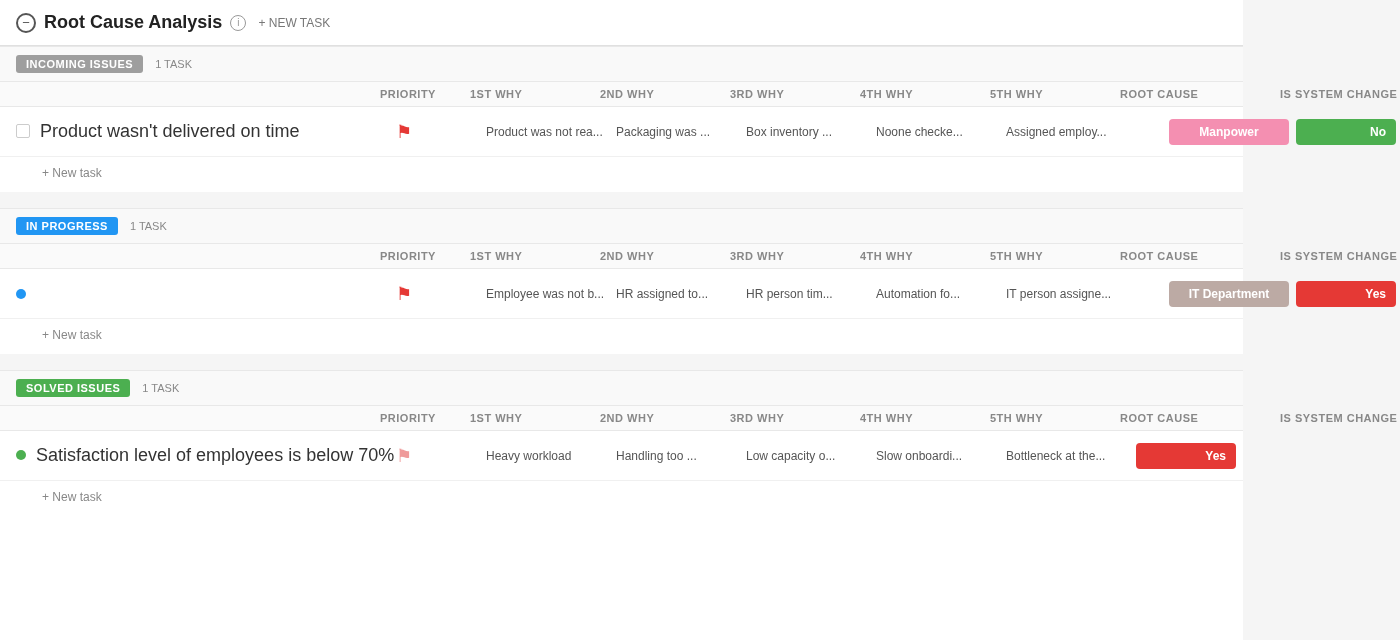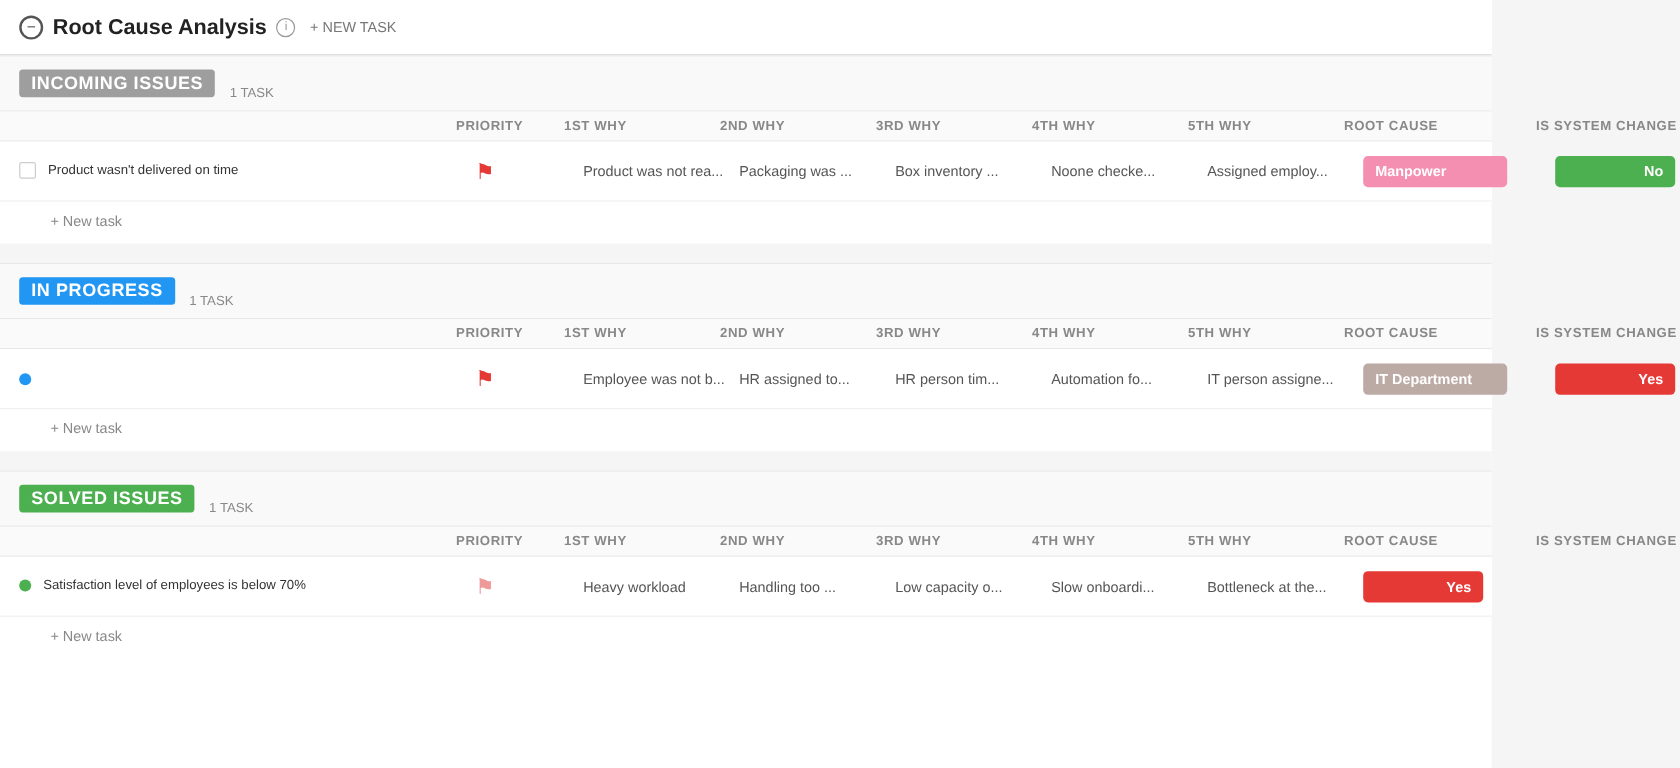--- a/index.html
+++ b/index.html
@@ -13,49 +13,49 @@
     .header-icon::after { content: '−'; font-size: 13px; line-height: 1; color: #555; }
     .header-title { font-size: 18px; font-weight: 600; color: #222; margin-right: 8px; }
     .header-info { width: 16px; height: 16px; border: 1.5px solid #999; border-radius: 50%; display: flex; align-items: center; justify-content: center; font-size: 10px; color: #999; margin-right: 12px; cursor: pointer; }
     .new-task-btn { font-size: 12px; color: #777; cursor: pointer; display: flex; align-items: center; gap: 4px; }
 
     
     .section { margin-bottom: 0; }
 
     
     .section-header { display: flex; align-items: center; padding: 8px 16px; background: #f9f9f9; border-bottom: 1px solid #e8e8e8; border-top: 1px solid #e8e8e8; }
-    .section-badge { padding: 3px 10px; border-radius: 3px; font-size: 15px; font-weight: 700; color: #fff; margin-right: 12px; text-transform: uppercase; letter-spacing: 0.5px; }
+    .section-badge { padding: 3px 10px; border-radius: 3px; font-size: 11px; font-weight: 700; color: #fff; margin-right: 12px; text-transform: uppercase; letter-spacing: 0.5px; }
     .badge-incoming { background: #9e9e9e; }
     .badge-inprogress { background: #2196f3; }
     .badge-solved { background: #4caf50; }
-    .task-count { font-size: 11px; color: #888; font-weight: 500; flex: 1; margin-top: 17px; }
+    .task-count { font-size: 11px; color: #888; font-weight: 500; flex: 1; }
 
     
     .col-headers { display: grid; grid-template-columns: 380px 90px 130px 130px 130px 130px 130px 160px 210px 200px; align-items: center; padding: 6px 0; border-bottom: 1px solid #e8e8e8; background: #fafafa; }
     .col-header { font-size: 11px; font-weight: 600; color: #888; text-transform: uppercase; letter-spacing: 0.5px; }
 
     
     .data-row { display: grid; grid-template-columns: 380px 90px 130px 130px 130px 130px 130px 160px 210px 200px; align-items: center; padding: 10px 16px; border-bottom: 1px solid #f0f0f0; background: #fff; min-height: 50px; }
 
     
     .task-name-cell { display: flex; align-items: center; gap: 10px; }
     .task-checkbox { width: 14px; height: 14px; border: 1.5px solid #ccc; border-radius: 2px; flex-shrink: 0; }
     .task-dot { width: 10px; height: 10px; border-radius: 50%; flex-shrink: 0; }
     .dot-blue { background: #2196f3; }
     .dot-green { background: #4caf50; }
-    .task-name { font-size: 11px; color: #333; line-height: 1.3; }
+    .task-name { font-size: 18px; color: #333; line-height: 1.3; }
 
     
     .priority-cell { display: flex; align-items: center; }
 
     
     .cell-text { font-size: 12px; color: #555; overflow: hidden; text-overflow: ellipsis; white-space: nowrap; }
 
     
-    .root-cause-badge { padding: 6px 10px; border-radius: 4px; font-size: 12px; font-weight: 600; color: #fff; text-align: left; display: inline-block; min-width: 120px; }
+    .root-cause-badge { padding: 6px 10px; border-radius: 4px; font-size: 12px; font-weight: 600; color: #fff; text-align: center; display: inline-block; min-width: 120px; margin-left: 33px; }
     .badge-manpower { background: #f48fb1; }
     .badge-it { background: #bcaaa4; }
     .badge-hr { background: #4caf50; }
 
     
     .system-badge { padding: 6px 10px; border-radius: 4px; font-size: 12px; font-weight: 600; color: #fff; text-align: right; display: inline-block; min-width: 100px; }
     .badge-no { background: #4caf50; }
     .badge-yes { background: #e53935; }
 
     

